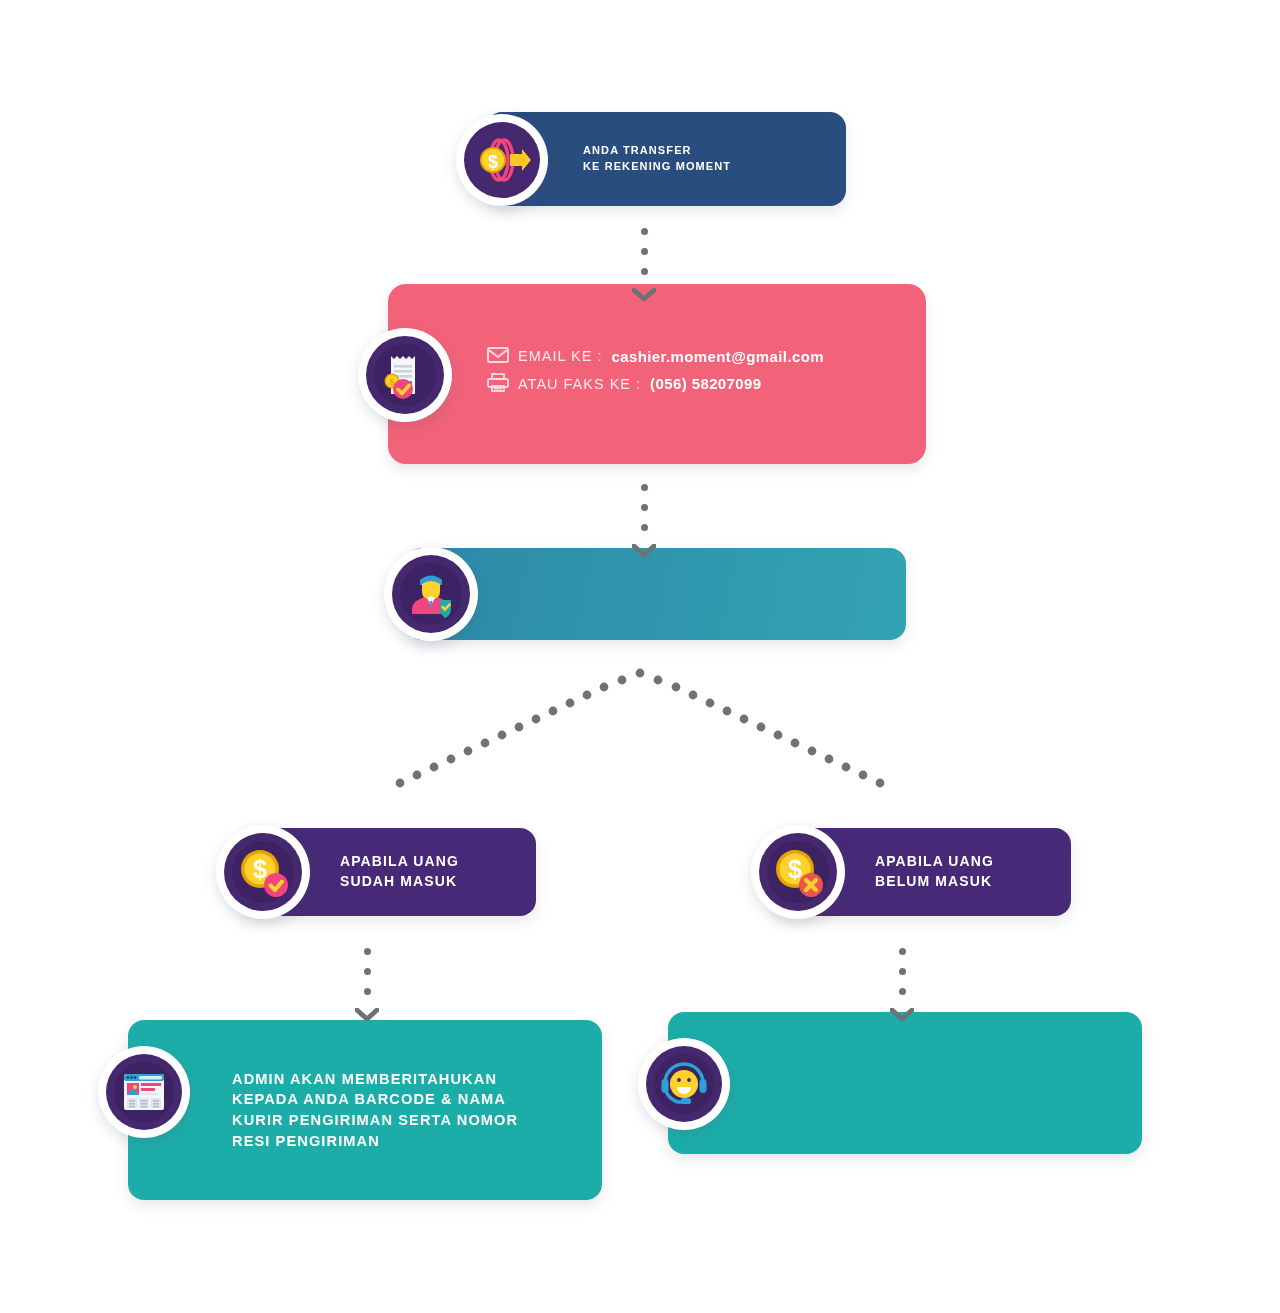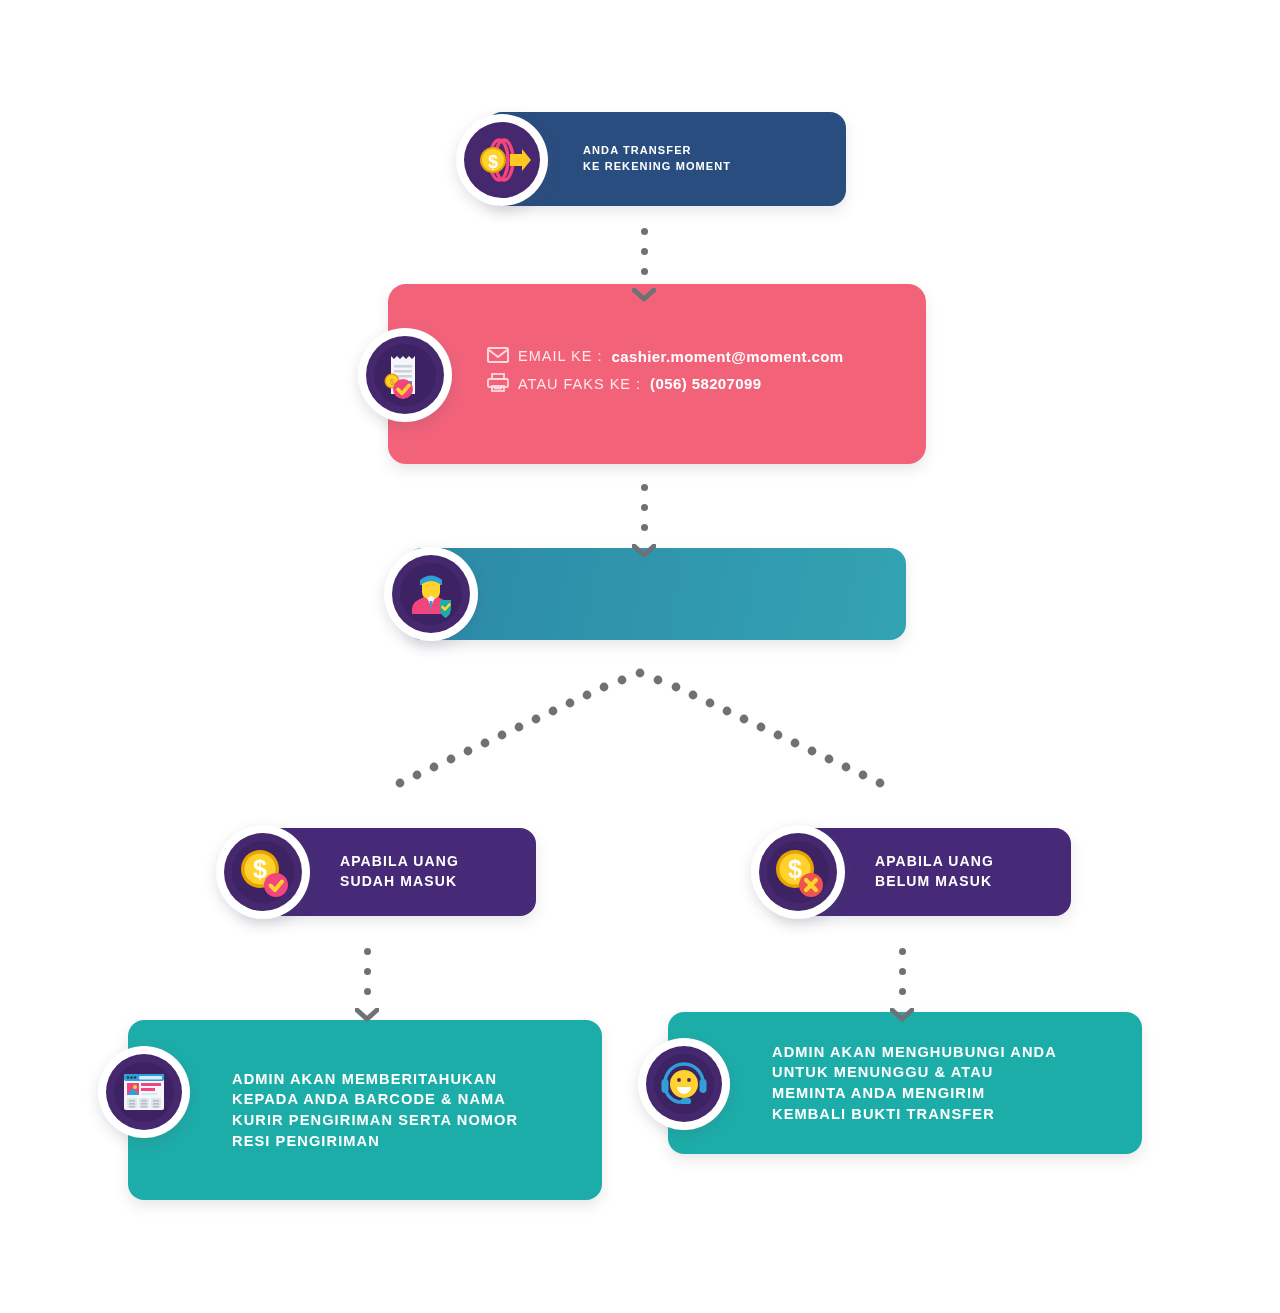--- a/index.html
+++ b/index.html
@@ -255,21 +255,21 @@
     </span>
     <span class="body">
       <div class="contact-row">
         <span>
           <svg width="22" height="16" viewBox="0 0 22 16">
               <rect x="1" y="1" width="20" height="14" rx="1.5" fill="none" stroke="#ffd9df" stroke-width="2"></rect>
               <path d="M2 3 L11 10 L20 3" fill="none" stroke="#ffd9df" stroke-width="2"></path>
             </svg>
         </span>
         <span>EMAIL KE :</span>
-        <span class="val">cashier.moment@moment.com</span>
+        <span class="val">cashier.moment@gmail.com</span>
       </div>
       <div class="contact-row">
         <span>
           <svg width="22" height="19" viewBox="0 0 22 19">
             <rect x="5" y="1" width="12" height="5" fill="none" stroke="#ffd9df" stroke-width="1.8"></rect>
             <rect x="1" y="6" width="20" height="8" rx="1.6" fill="none" stroke="#ffd9df" stroke-width="1.8"></rect>
             <rect x="5" y="13" width="12" height="5" fill="none" stroke="#ffd9df" stroke-width="1.8"></rect>
             <rect x="7" y="15" width="8" height="1.4" fill="#ffd9df"></rect>
           </svg>
         </span>
@@ -389,19 +389,15 @@
           <rect x="13.5" y="31" width="7" height="14" rx="3.4" fill="#2f9fd6"></rect>
           <rect x="51.5" y="31" width="7" height="14" rx="3.4" fill="#2f9fd6"></rect>
           <rect x="33" y="50" width="10" height="6" rx="2.6" fill="#2f9fd6"></rect>
           <circle cx="36" cy="36" r="14" fill="#ffd22e"></circle>
           <circle cx="31" cy="32" r="1.9" fill="#45286e"></circle>
           <circle cx="41" cy="32" r="1.9" fill="#45286e"></circle>
           <path d="M29 39 h14 a7 7 0 0 1 -14 0 z" fill="#ffffff"></path>
         </svg>
       </span>
     </span>
-    <span class="label">ADMIN AKAN MENGHUBUNGI ANDA
-UNTUK MENUNGGU &amp; ATAU
-MEMINTA ANDA MENGIRIM
-KEMBALI BUKTI TRANSFER</span>
   </div>
 
 </div>
 
 </body></html>

